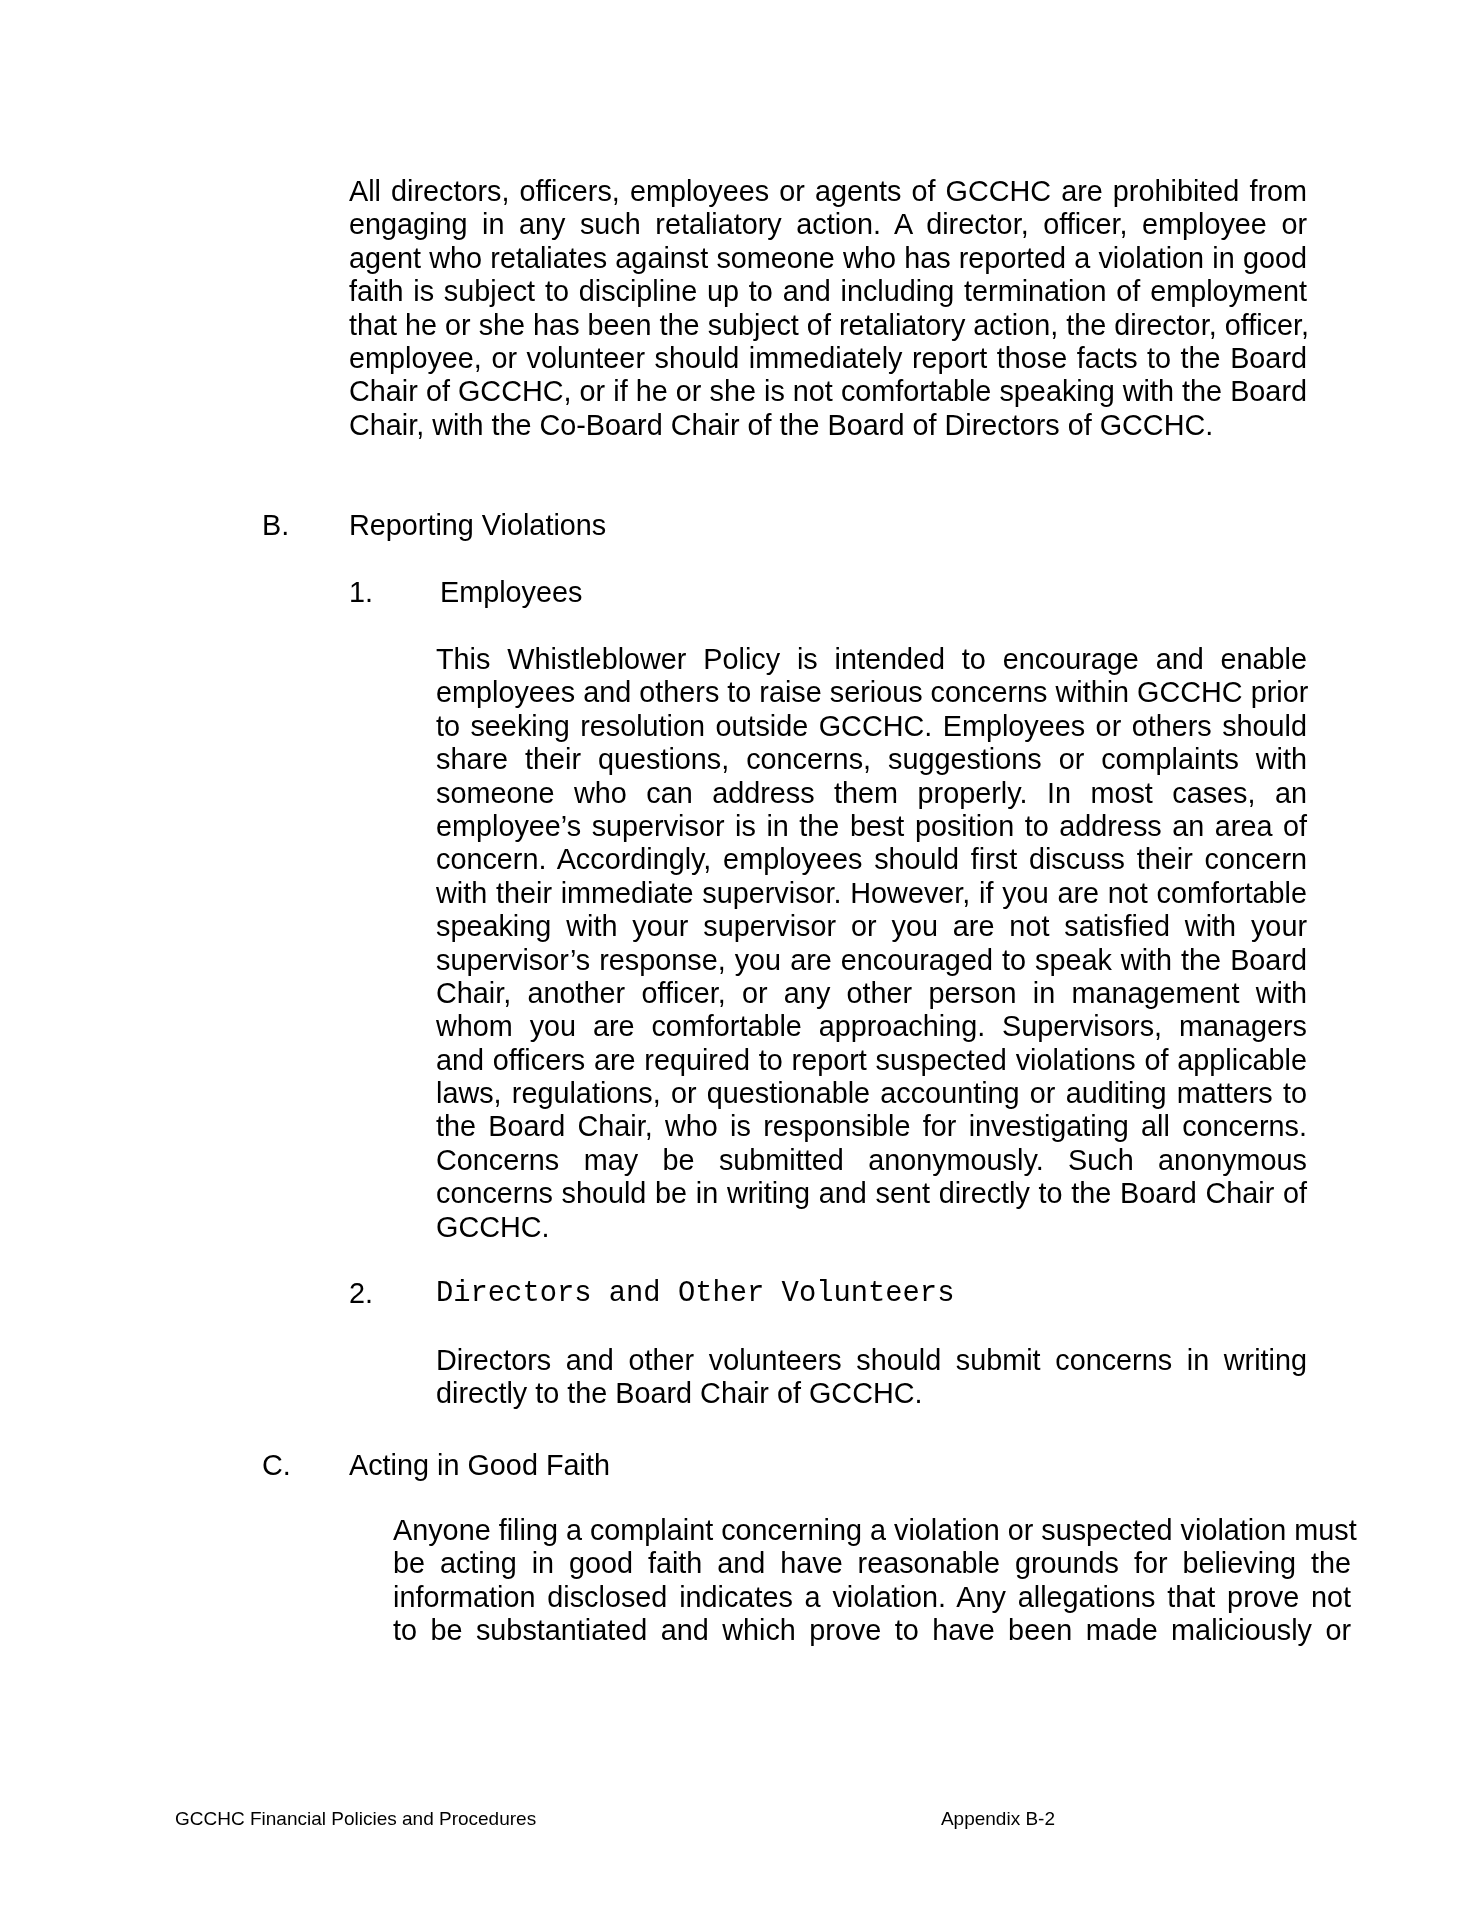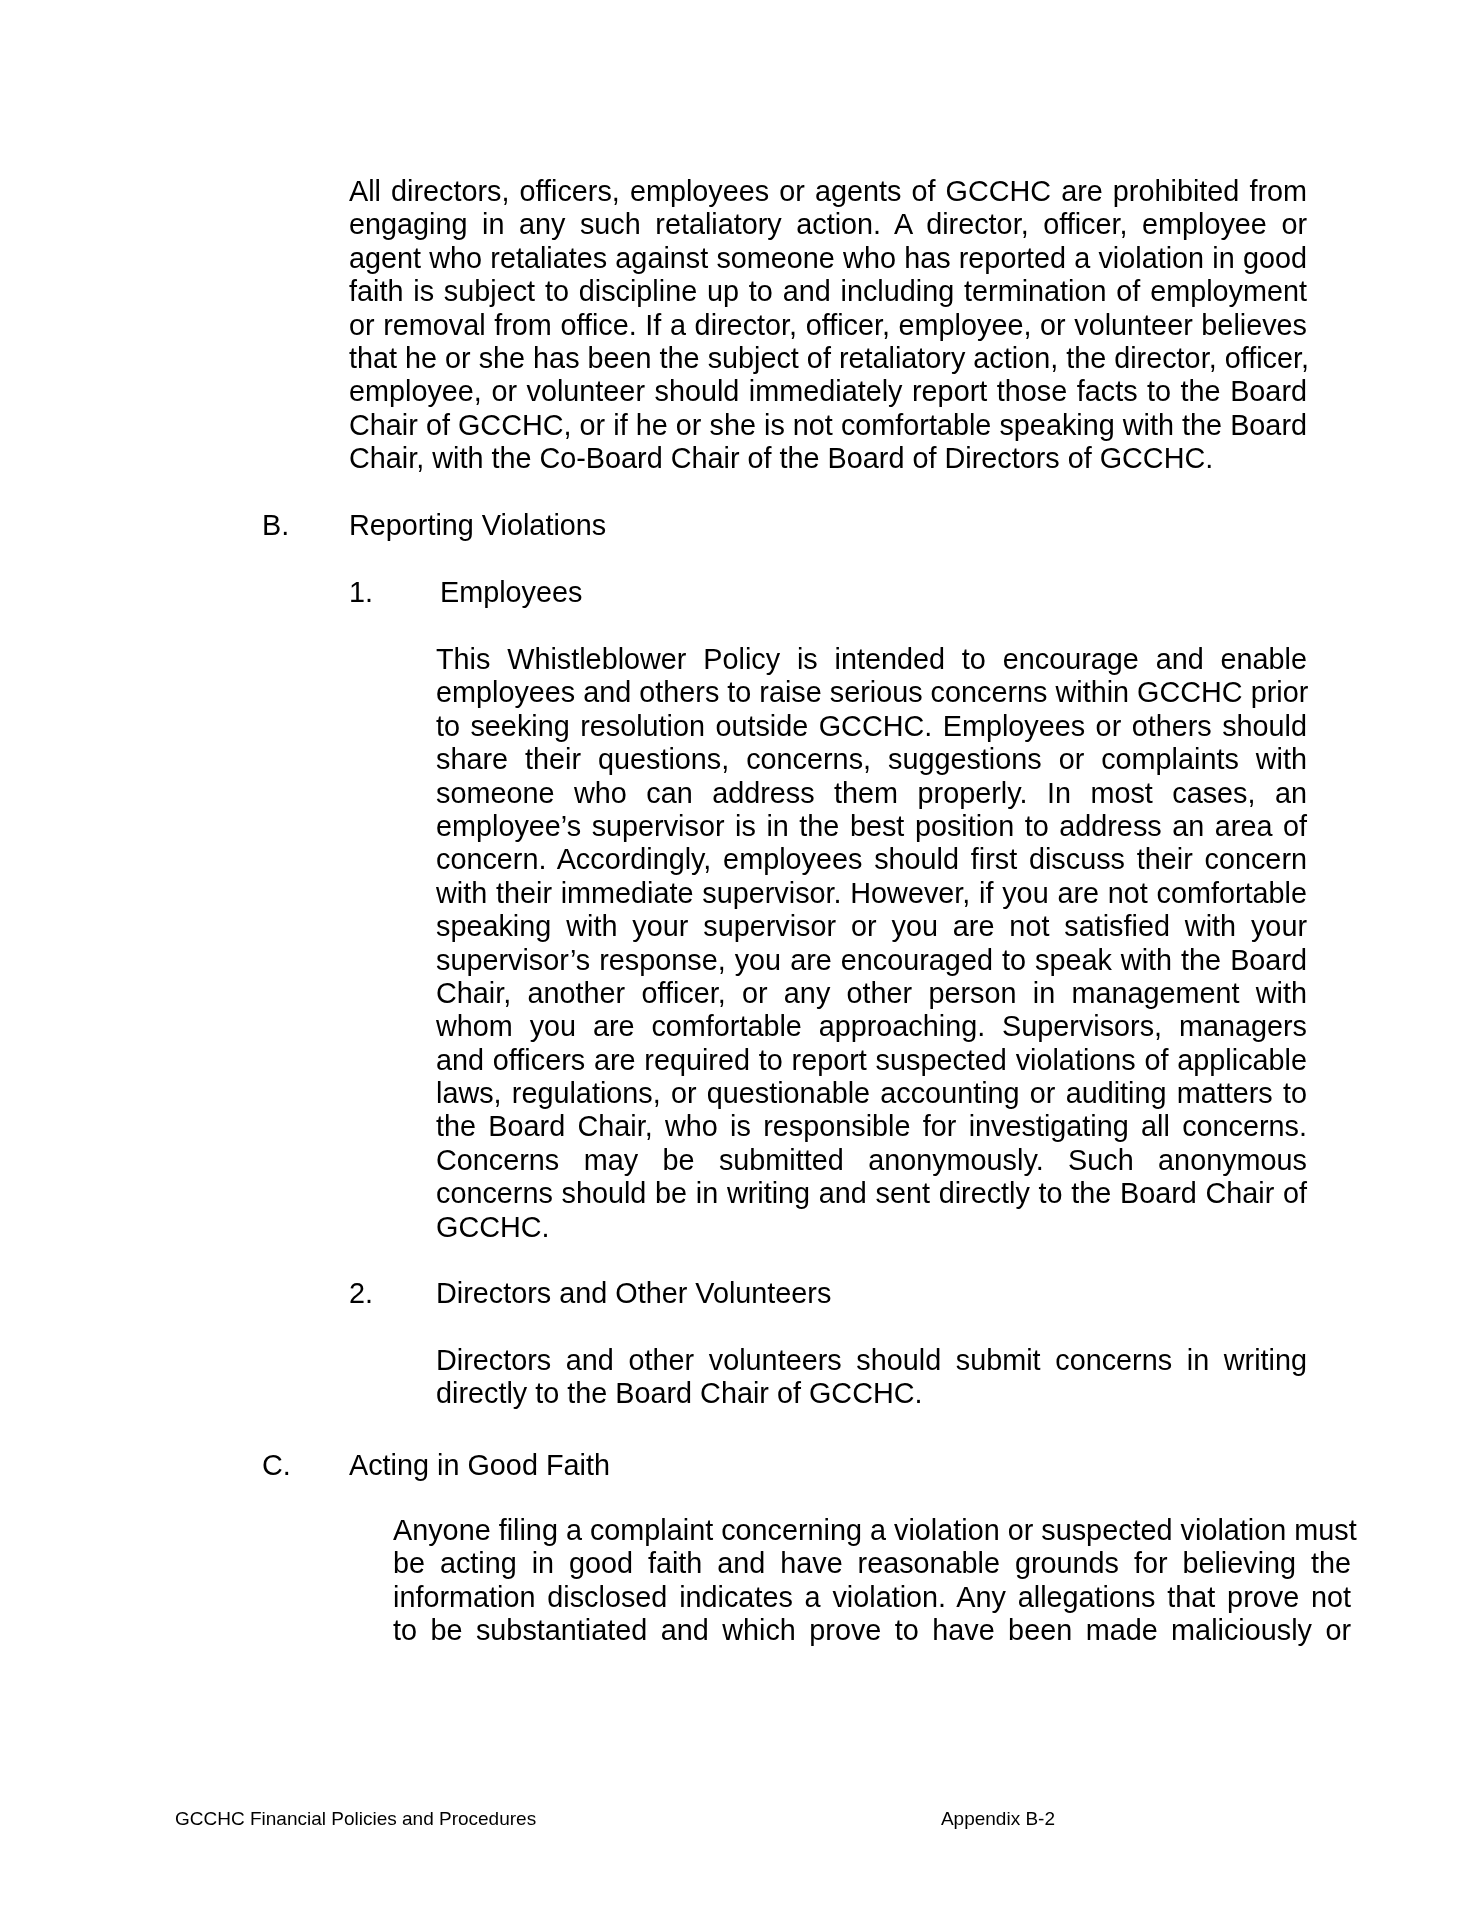--- a/index.html
+++ b/index.html
@@ -18,21 +18,20 @@
 </head>
 <body>
 
 <div class="page">
 
   <div class="block wide" style="top:175px;">
     <span class="line">All directors, officers, employees or agents of GCCHC are prohibited from</span>
     <span class="line">engaging in any such retaliatory action.  A director, officer, employee or</span>
     <span class="line">agent who retaliates against someone who has reported a violation in good</span>
     <span class="line">faith is subject to discipline up to and including termination of employment</span>
-    <span class="line">or removal from office.  If a director, officer, employee, or volunteer believes</span>
     <span class="line">that he or she has been the subject of retaliatory action, the director, officer,</span>
     <span class="line">employee, or volunteer should immediately report those facts to the Board</span>
     <span class="line">Chair of GCCHC, or if he or she is not comfortable speaking with the Board</span>
     <span class="line last">Chair, with the Co-Board Chair of the Board of Directors of GCCHC.</span>
   </div>
 
   <div>
     <span class="label" style="left:262px; top:509px;">B.</span>
     <span class="label u" style="left:349px; top:509px;">Reporting Violations</span>
   </div>
@@ -58,21 +57,21 @@
     <span class="line">and officers are required to report suspected violations of applicable</span>
     <span class="line">laws, regulations, or questionable accounting or auditing matters to</span>
     <span class="line">the Board Chair, who is responsible for investigating all concerns.</span>
     <span class="line">Concerns may be submitted anonymously.  Such anonymous</span>
     <span class="line">concerns should be in writing and sent directly to the Board Chair of</span>
     <span class="line last">GCCHC.</span>
   </div>
 
   <div>
     <span class="label" style="left:349px; top:1277px;">2.</span>
-    <span class="label" style="left:436px; top:1277px;">Directors and Other Volunteers</span>
+    <span class="label" style="left:436px; top:1277px;font-family:Liberation Mono, monospace;">Directors and Other Volunteers</span>
   </div>
 
   <div class="block narrow" style="top:1344px;">
     <span class="line">Directors and other volunteers should submit concerns in writing</span>
     <span class="line last">directly to the Board Chair of GCCHC.</span>
   </div>
 
   <div>
     <span class="label" style="left:262px; top:1449px;">C.</span>
     <span class="label u" style="left:349px; top:1449px;">Acting in Good Faith</span>

